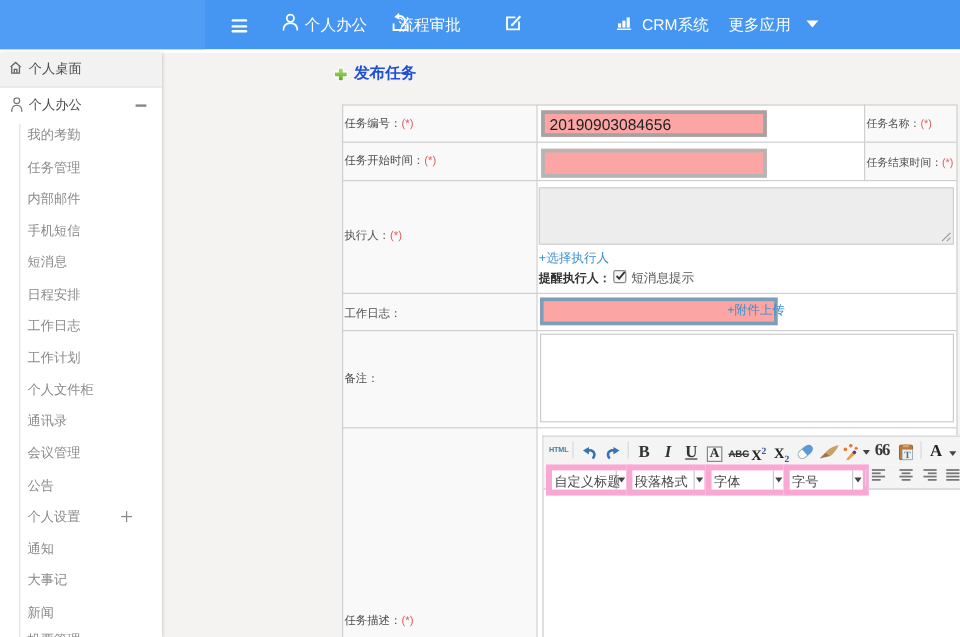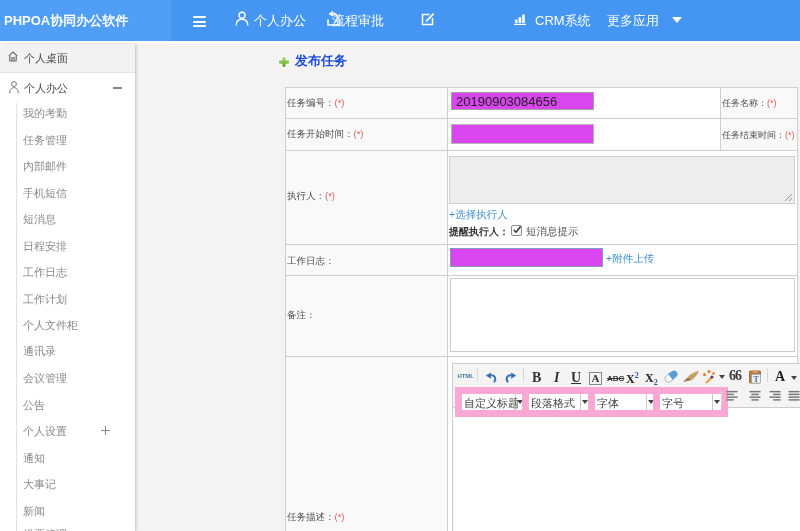--- a/index.html
+++ b/index.html
@@ -26,36 +26,35 @@
   #main{left:135px;top:44px;width:665px;height:487px;background:#f4f3f2;overflow:hidden;}
   
   #title{left:160px;top:8px;font-size:13px;font-weight:bold;color:#1d4ed8;white-space:nowrap;}
   .lab{font-size:9.5px;color:#4d4d4d;white-space:nowrap;}
   .lab3{font-size:9px;color:#4d4d4d;white-space:nowrap;}
   .star{color:#e05c5c;}
   .lnk{font-size:10.5px;color:#3e8fcc;white-space:nowrap;}
   .cellw{background:#fff;}
   .cellg{background:#f9f9f9;}
   .bord{background:#cfcfcf;}
-  .inp{background:#d946ef;border:1px solid #a3a3a3;}
+  .inp{background:#fca5a5;border:3px solid #a3a3a3;padding-left:41px;}
   .tbs{width:1px;height:14px;background:#d8d8d8;top:4px;}
-  .dd{background:#fff;border:7px solid #f9a8d4;height:16px;}
+  .dd{background:#fff;border:5px solid #f9a8d4;height:16px;}
   .ddt{font-size:11px;color:#444;left:2px;top:2px;white-space:nowrap;z-index:2;}
   .ddb{right:0;top:0;width:8px;height:16px;border-left:1px solid #c8c8c8;background:none;}
   .caret{width:0;height:0;border-left:3px solid transparent;border-right:3px solid transparent;
          border-top:4px solid #444;left:1px;top:6px;}
   .alico{top:3px;width:13px;height:11px;}
 </style>
 </head>
 <body>
 <div id="page">
 
   <div class="ab" id="topbar">
     <div class="ab" id="logo"></div>
-    <div class="ab" id="logotext">PHPOA协同办公软件</div>
 
     <div class="ab" style="left:193px;top:16px;width:13px;height:12px;">
       <span class="hbar" style="top:0;"></span>
       <span class="hbar" style="top:4.5px;"></span>
       <span class="hbar" style="top:9px;"></span>
     </div>
 
     <svg class="ab" style="left:235px;top:11px;" width="15" height="16" viewBox="0 0 15 16">
       <circle cx="7" cy="4.2" r="3" fill="none" stroke="#fff" stroke-width="1.4"></circle>
       <path d="M1.2,14.5 C1.2,9.8 3.8,8.3 7,8.3 C10.2,8.3 12.8,9.8 12.8,14.5" fill="none" stroke="#fff" stroke-width="1.4"></path>

